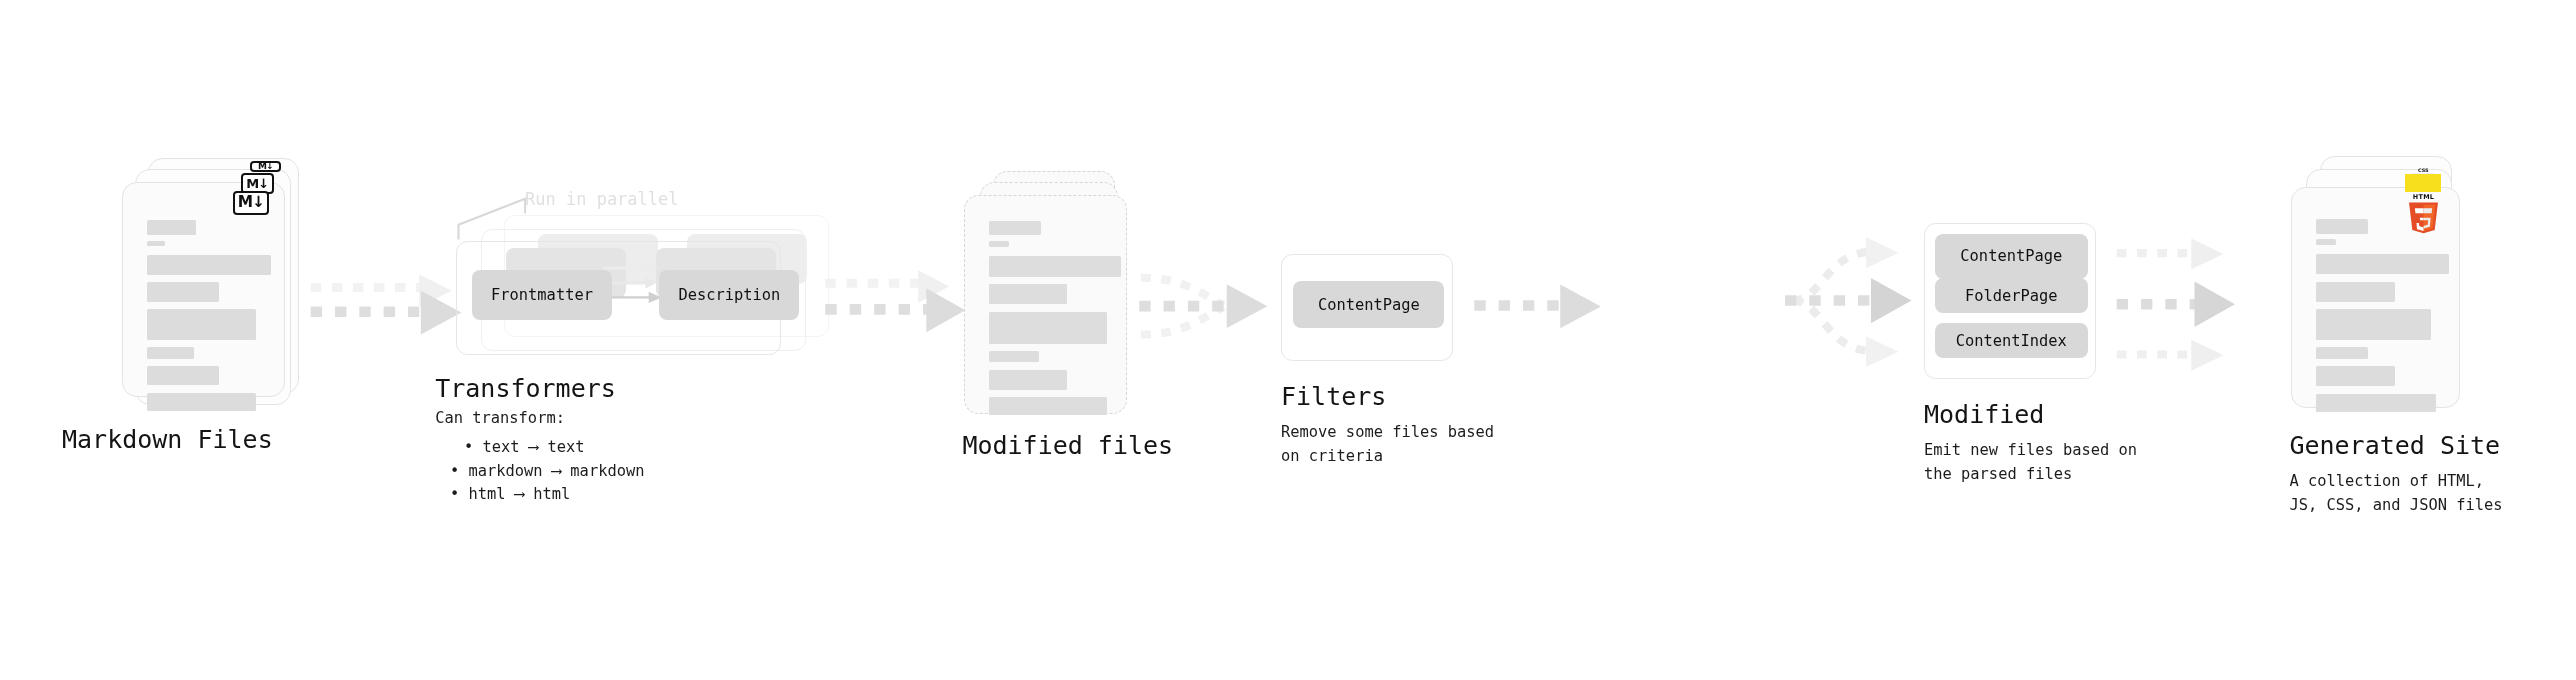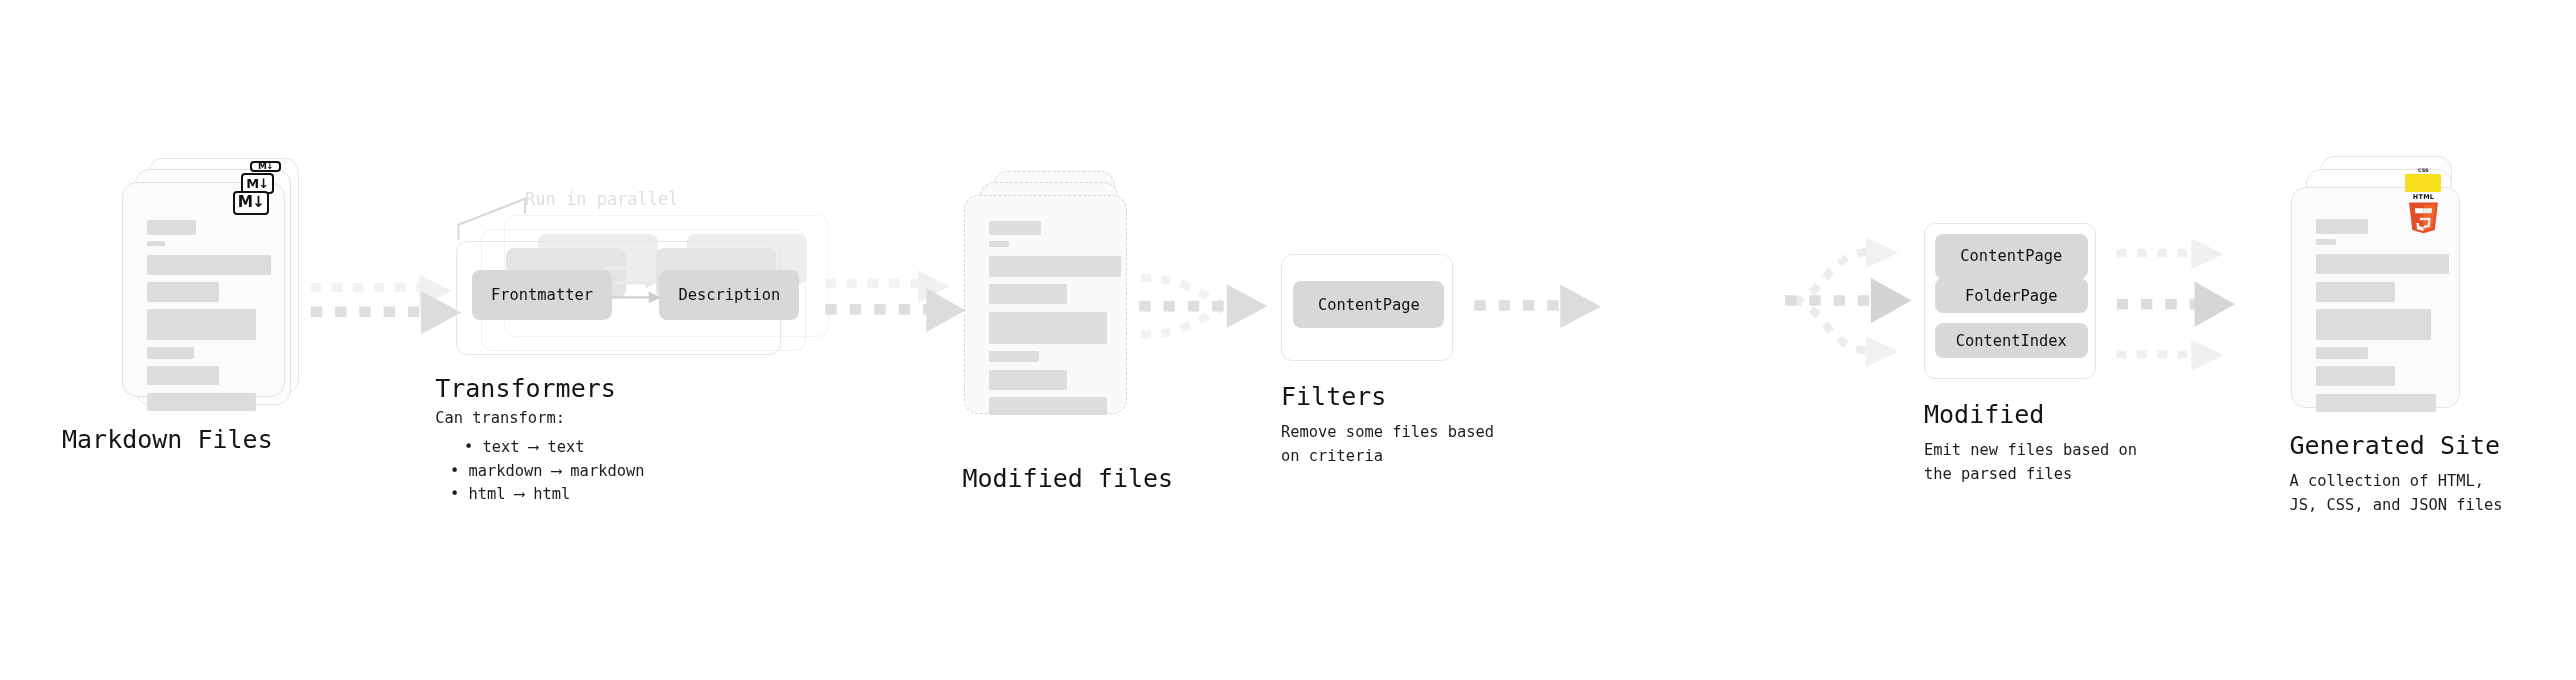--- a/index.html
+++ b/index.html
@@ -225,21 +225,21 @@
           <div class="bar" style="width:19.5px; height:5.7px;  margin-bottom:9px;"></div>
           <div class="bar" style="width:132px; height:21px; margin-bottom:7.3px;"></div>
           <div class="bar" style="width:78px; height:20.3px; margin-bottom:7.3px;"></div>
           <div class="bar" style="width:118px; height:32px; margin-bottom:7.3px;"></div>
           <div class="bar" style="width:50px; height:11.4px; margin-bottom:7.3px;"></div>
           <div class="bar" style="width:78px; height:20.3px; margin-bottom:7.3px;"></div>
           <div class="bar" style="width:118px; height:18px;"></div>
         </div>
       </div>
     </div>
-    <div class="title" style="left:-1.6px; top:260px;margin-top:33px;">Modified files</div>
+    <div class="title" style="left:-1.6px; top:260px;">Modified files</div>
   </div>
 
   <svg class="conn" style="left:1136px; top:258px;" width="154" height="106" viewBox="0 0 190 130">
     <path d="M6 24 C 60 24, 80 44, 108 58" fill="none" stroke="#f1f1f1" stroke-width="10" stroke-dasharray="12 13"></path>
     <path d="M6 94 C 60 94, 80 74, 108 60" fill="none" stroke="#f1f1f1" stroke-width="10" stroke-dasharray="12 13"></path>
     <line x1="4" y1="59" x2="116" y2="59" stroke="#dedede" stroke-width="13" stroke-dasharray="14 16"></line>
     <polygon points="112,32 162,59 112,86" fill="#dcdcdc"></polygon>
   </svg>
 
   <div class="node" style="left:1281px; top:254px;">

